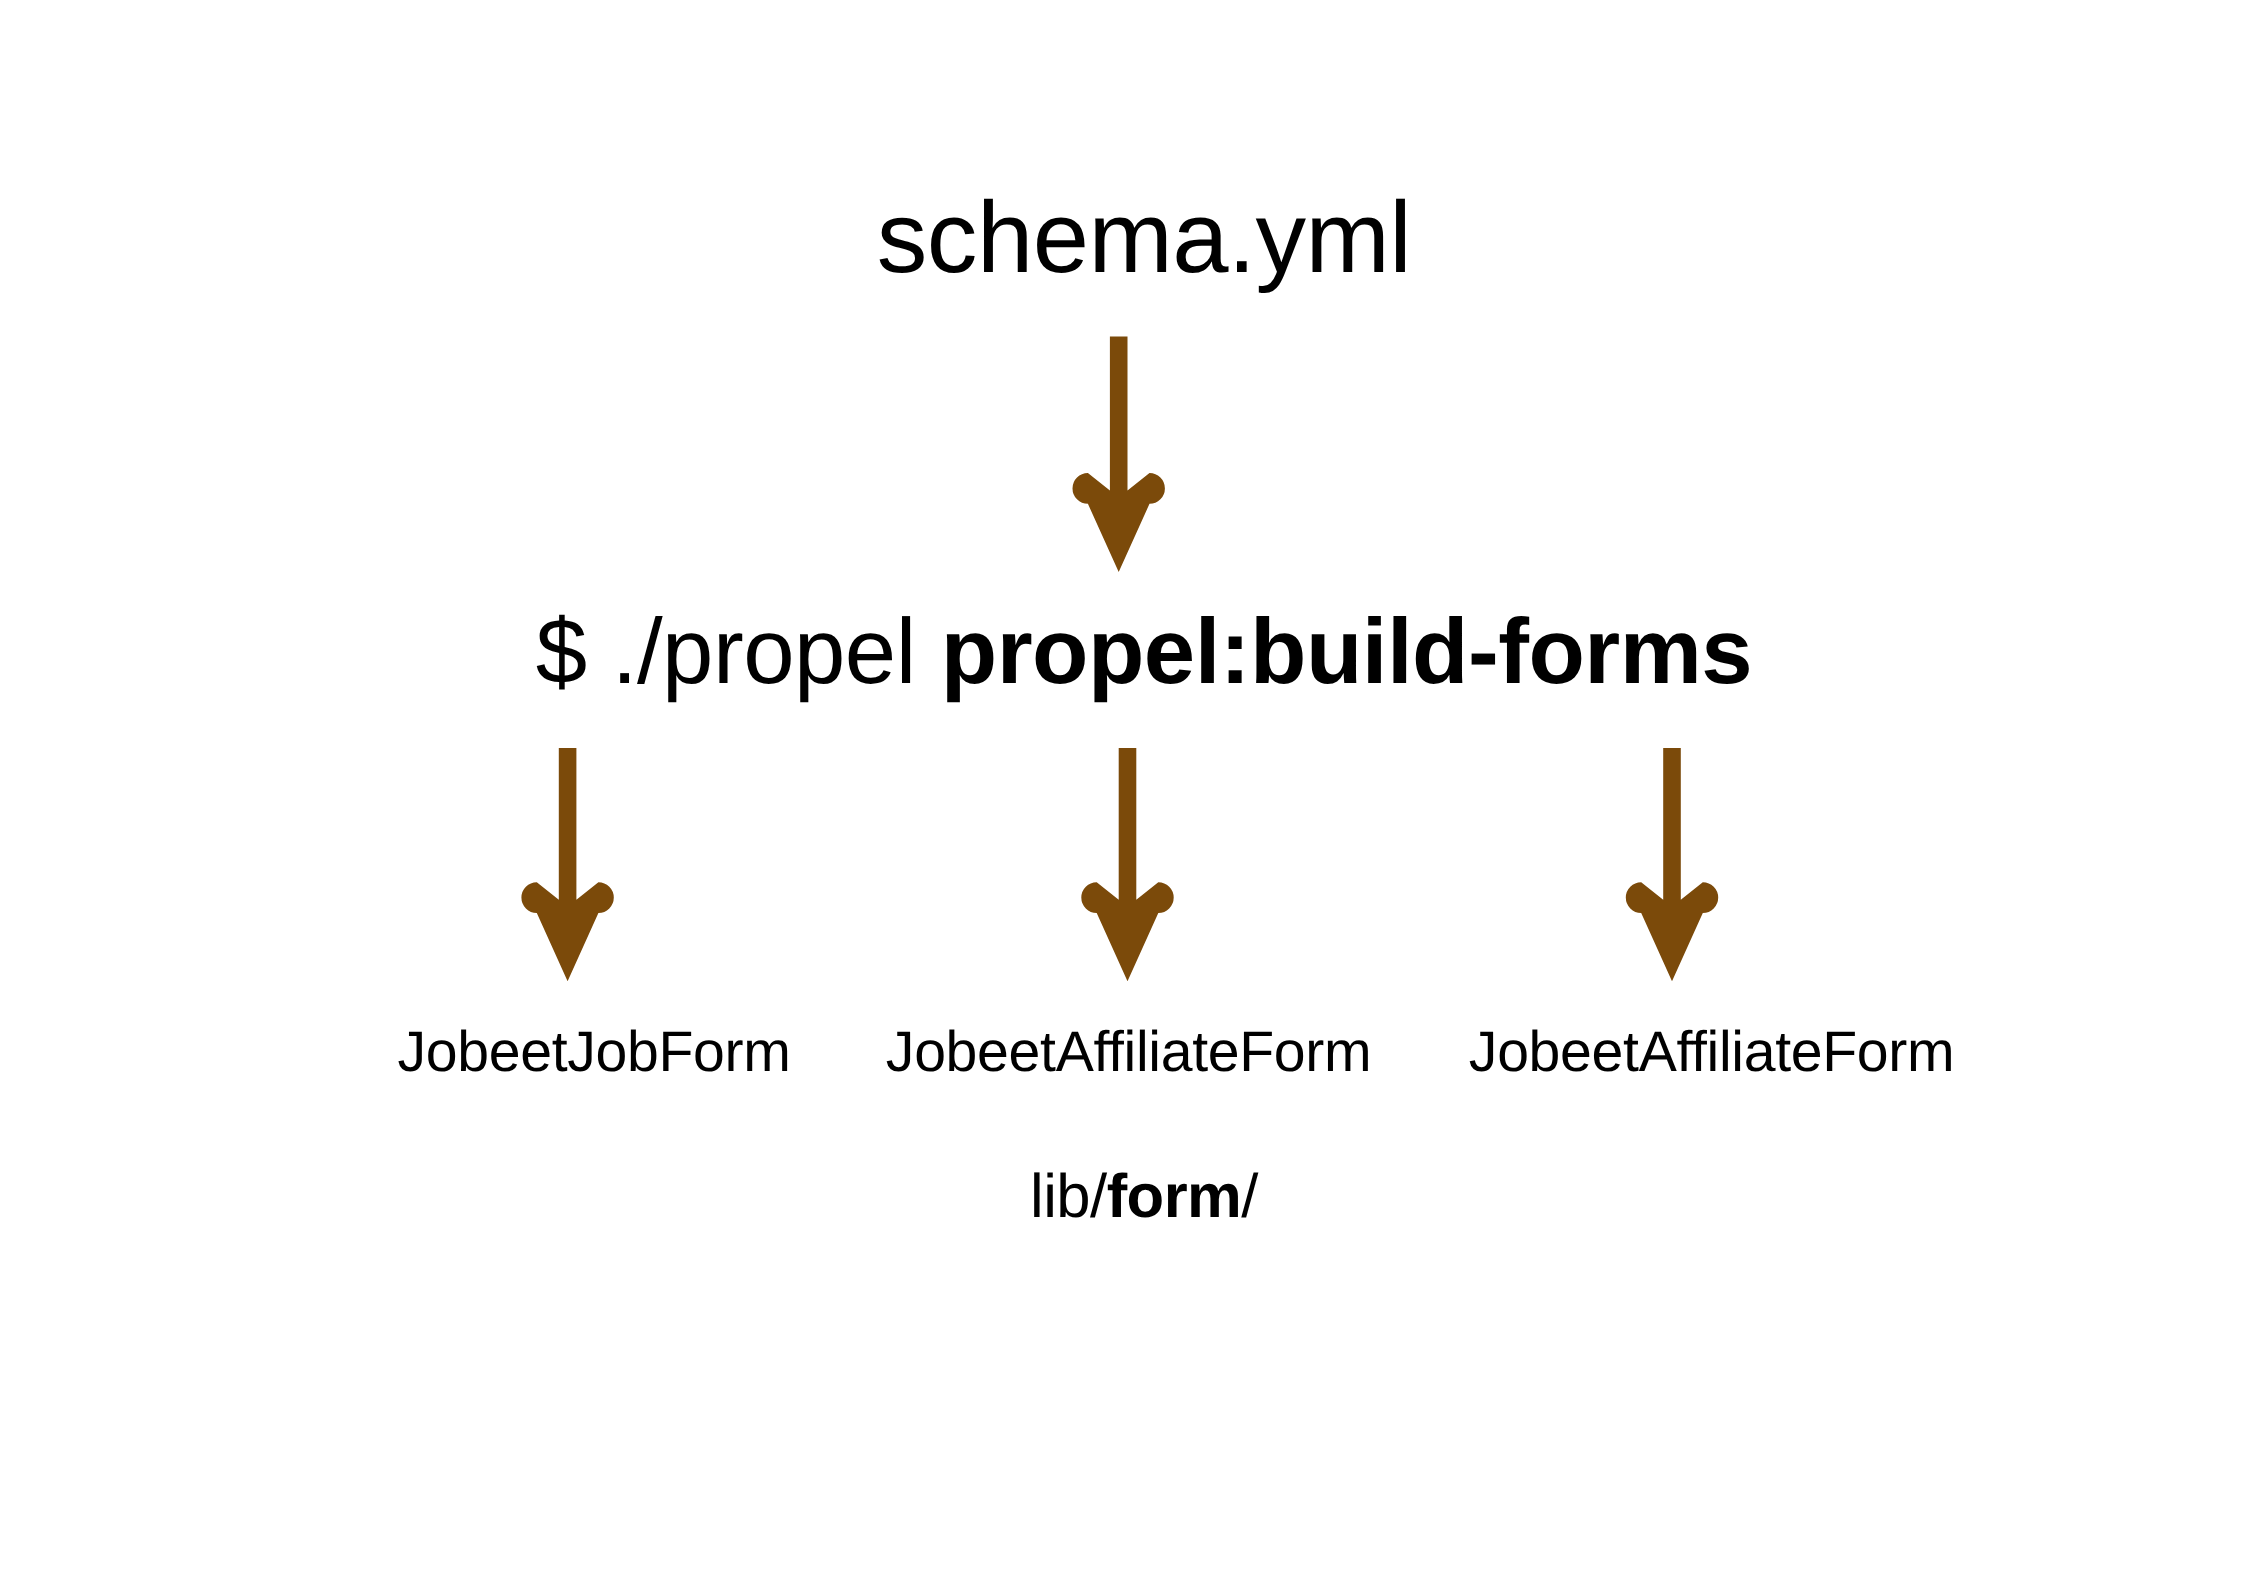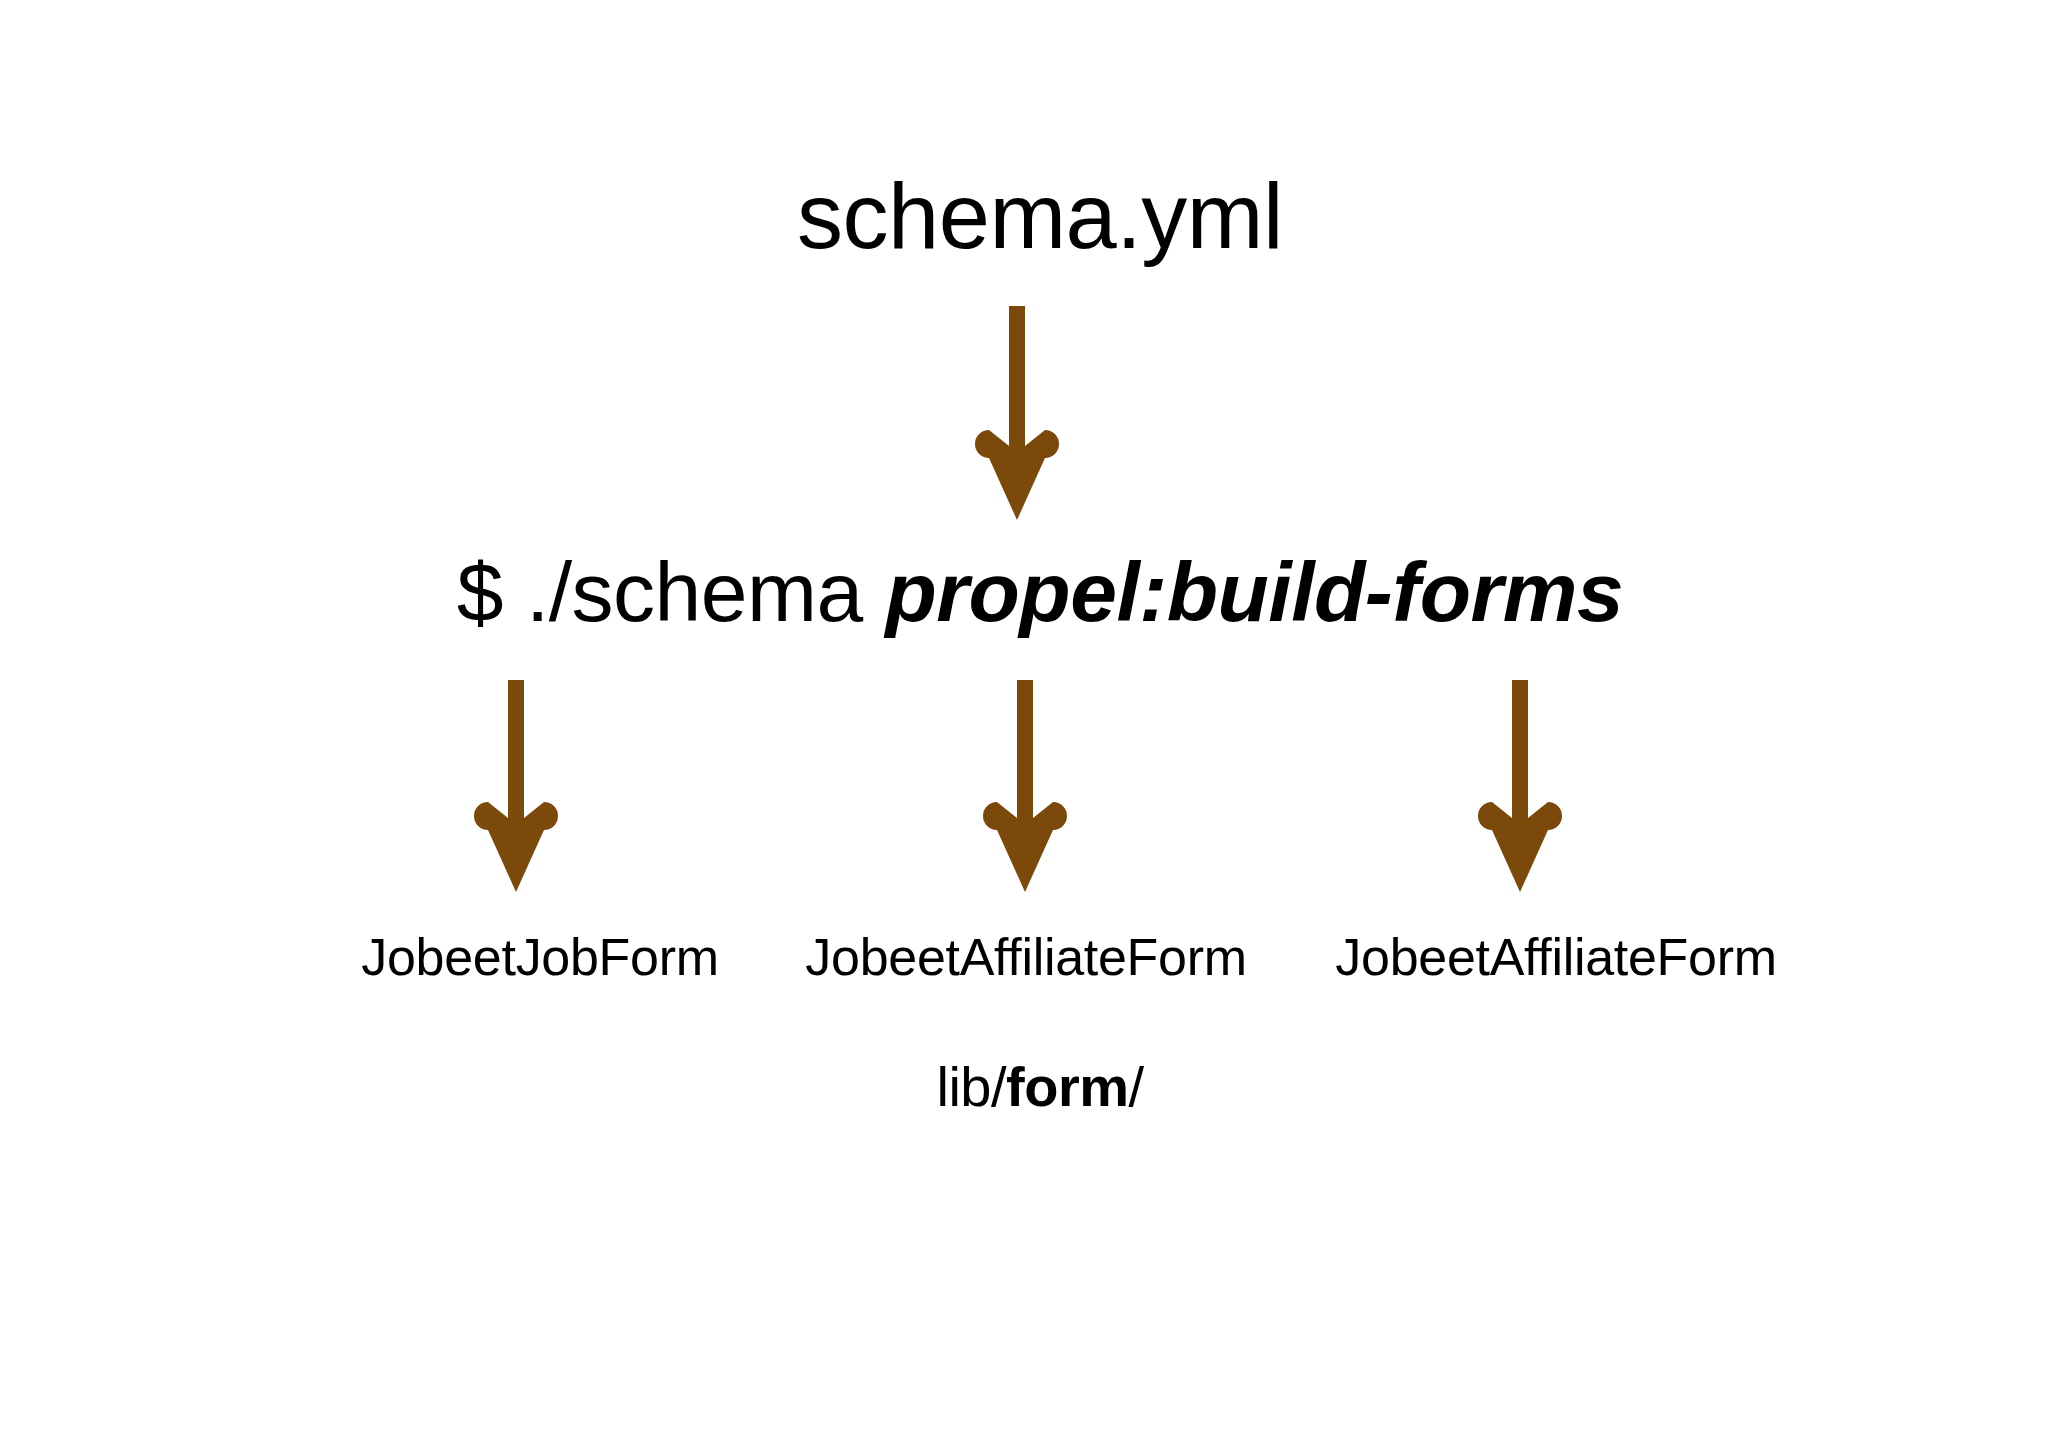--- a/index.html
+++ b/index.html
@@ -43,21 +43,20 @@
   }
 
   #command-label {
     font-size: 84px;
     left: 1040px;
     top: 548px;
     letter-spacing: -0.5px;
   }
   #command-label .bold {
     font-weight: 700;
-    font-style: italic;
   }
 
   .form-label {
     font-size: 52px;
     letter-spacing: -0.3px;
   }
   #form-label-0 { left: 504px;  top: 930px; margin-left: 36px; }
   #form-label-1 { left: 1026px; top: 930px; }
   #form-label-2 { left: 1556px; top: 930px; }
 
@@ -97,21 +96,21 @@
     <svg width="64" height="214" viewBox="0 0 64 214" aria-hidden="true">
       <path d="M 24 0 L 40 0 L 40 140 L 60 124
                A 13 13 0 0 1 60 152
                L 32 214
                L 4 152
                A 13 13 0 0 1 4 124
                L 24 140 Z" fill="#7B4A0A"></path>
     </svg>
   </div>
 
-  <div class="node-text centered" id="command-label"><span>$ ./schema </span><span class="bold">propel:build-forms</span></div>
+  <div class="node-text centered" id="command-label"><span>$ ./propel </span><span class="bold">propel:build-forms</span></div>
 
   <div class="arrow" id="arrow-job">
     <svg width="64" height="212" viewBox="0 0 64 212" aria-hidden="true">
       <path d="M 24 0 L 40 0 L 40 138 L 60 122
                A 13 13 0 0 1 60 150
                L 32 212
                L 4 150
                A 13 13 0 0 1 4 122
                L 24 138 Z" fill="#7B4A0A"></path>
     </svg>

